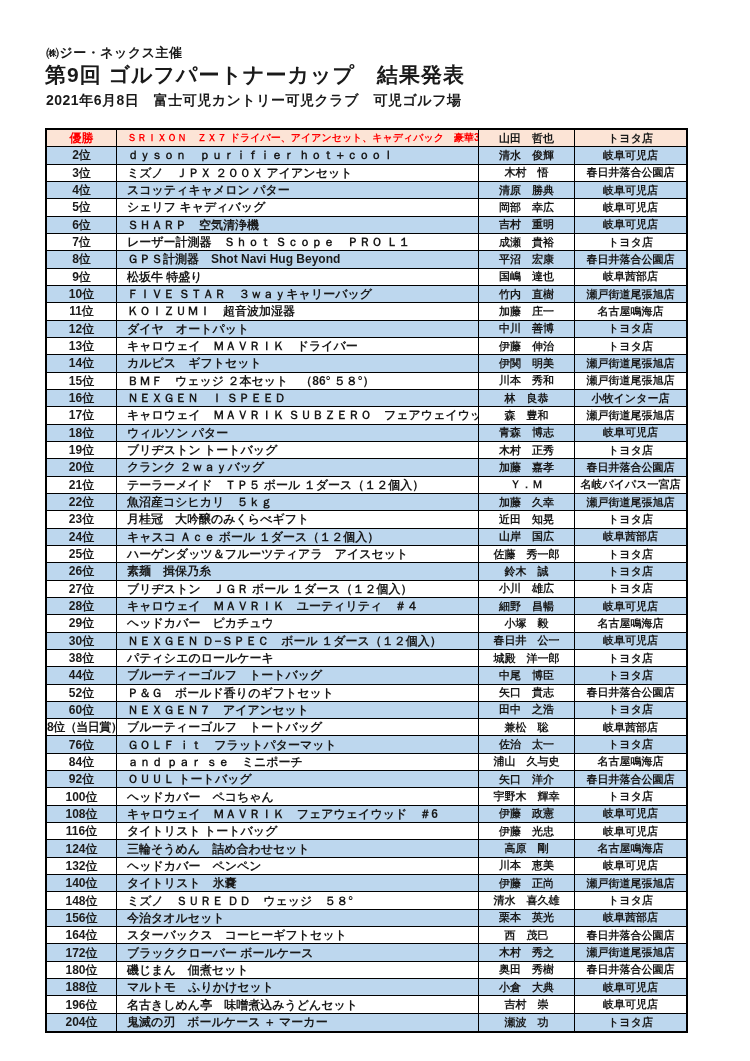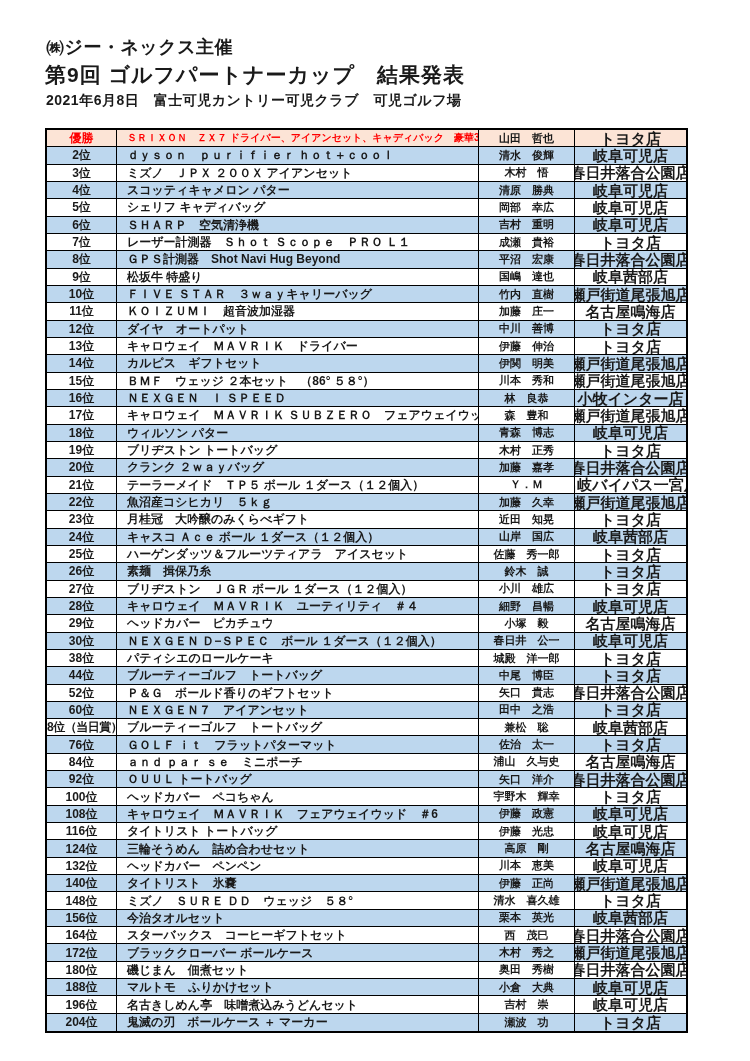--- a/index.html
+++ b/index.html
@@ -10,21 +10,21 @@
     --border:#000000;
   }
   *{margin:0;padding:0;box-sizing:border-box;}
   html,body{background:#ffffff;}
   body{
     width:750px;height:1061px;position:relative;overflow:hidden;
     font-family:"Liberation Sans","DejaVu Sans",sans-serif;
     color:var(--ink);
     -webkit-font-smoothing:antialiased;
   }
-  .org-line{position:absolute;left:46px;top:35px;font-size:18px;font-weight:bold;letter-spacing:.5px;}
+  .org-line{position:absolute;left:46px;top:44px;font-size:13px;font-weight:bold;letter-spacing:.5px;}
   .main-title{position:absolute;left:45px;top:61px;font-size:21px;font-weight:bold;letter-spacing:1px;}
   .date-line{position:absolute;left:46px;top:92px;font-size:14px;font-weight:bold;letter-spacing:.5px;text-align:center;}
   .col-head{position:absolute;top:128px;font-size:11px;font-weight:bold;text-align:right;}
   .col-head.name-head{left:477px;width:96px;}
   .col-head.store-head{left:573px;width:114px;}
   .results-table{
     position:absolute;left:45px;top:128px;width:643px;
     border:2px solid var(--border);
     background:#a16207;
   }
@@ -42,21 +42,21 @@
     display:flex;align-items:center;justify-content:center;
     border-right:1px solid var(--border);
     overflow:hidden;white-space:nowrap;
     line-height:1;font-weight:bold;
   }
   .cell:last-child{border-right:none;}
   .rank-cell{font-size:12px;}
   .rank-cell.small-rank{font-size:12px;letter-spacing:-0.5px;}
   .prize-cell{justify-content:flex-start;padding-left:10px;font-size:12px;}
   .name-cell{font-size:11px;}
-  .store-cell{font-size:15px;}
+  .store-cell{font-size:11px;}
   .trow.highlight .rank-cell,
   .trow.highlight .prize-cell{color:var(--accent-red);}
   .trow.highlight .prize-cell{font-size:10px;}
 </style>
 </head>
 <body>
 
 <div class="org-line">㈱ジー・ネックス主催</div>
 <h1 class="main-title">第9回 ゴルフパートナーカップ　結果発表</h1>
 <div class="date-line">2021年6月8日　富士可児カントリー可児クラブ　可児ゴルフ場</div>

